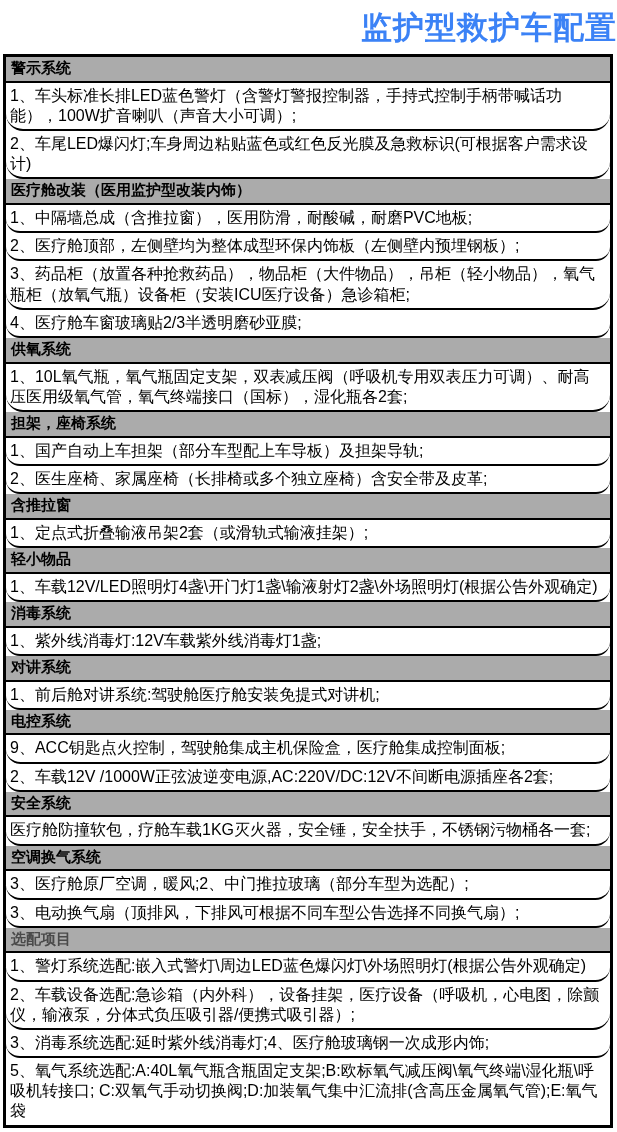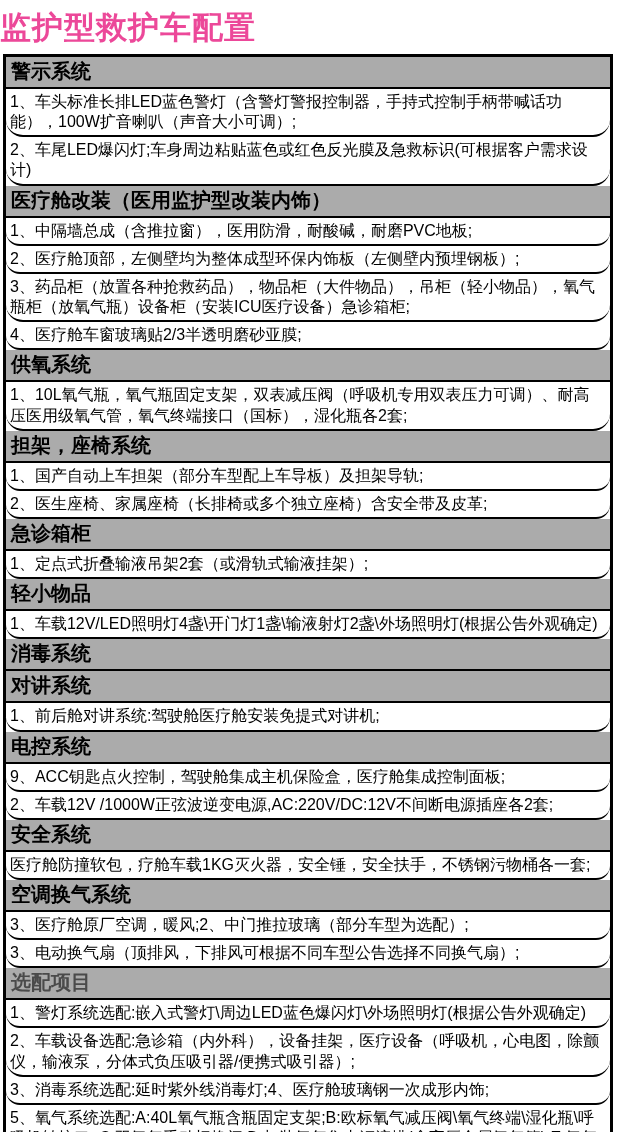--- a/index.html
+++ b/index.html
@@ -14,36 +14,36 @@
     background:#ffffff;
     width:617px;
     font-family:"Liberation Sans","DejaVu Sans",sans-serif;
     color:var(--text);
   }
   .page{
     width:617px;
     box-sizing:border-box;
   }
   .doc-title{
-    text-align:left;
+    text-align:right;
     font-size:31px;
     font-weight:bold;
     margin:7px 0 5px 0;
     letter-spacing:1px;
-    color:#ec4899;
+    color:#3b82f6;
   }
   .config-table{
     margin:0 4px 2px 3px;
     border:3px solid var(--border);
     background:#fff;
   }
   .section-header{
     background:var(--header-bg);
     font-weight:bold;
-    font-size:20px;
+    font-size:15px;
     padding:2px 15px 3px 5px;
     border-bottom:2px solid var(--border);
     line-height:1.25;
     color:#000;
   }
   .section-header.muted{
     color:var(--muted);
   }
   .row{
     font-size:16px;
@@ -70,25 +70,26 @@
       <div class="section-header">医疗舱改装（医用监护型改装内饰）</div>
       <div class="row">1、中隔墙总成（含推拉窗），医用防滑，耐酸碱，耐磨PVC地板;</div>
       <div class="row">2、医疗舱顶部，左侧壁均为整体成型环保内饰板（左侧壁内预埋钢板）;</div>
       <div class="row">3、药品柜（放置各种抢救药品），物品柜（大件物品），吊柜（轻小物品），氧气瓶柜（放氧气瓶）设备柜（安装ICU医疗设备）急诊箱柜;</div>
       <div class="row">4、医疗舱车窗玻璃贴2/3半透明磨砂亚膜;</div>
       <div class="section-header">供氧系统</div>
       <div class="row">1、10L氧气瓶，氧气瓶固定支架，双表减压阀（呼吸机专用双表压力可调）、耐高压医用级氧气管，氧气终端接口（国标），湿化瓶各2套;</div>
       <div class="section-header">担架，座椅系统</div>
       <div class="row">1、国产自动上车担架（部分车型配上车导板）及担架导轨;</div>
       <div class="row">2、医生座椅、家属座椅（长排椅或多个独立座椅）含安全带及皮革;</div>
-      <div class="section-header">急诊箱柜</div>
+      <div class="section-header">含推拉窗</div>
       <div class="row">1、定点式折叠输液吊架2套（或滑轨式输液挂架）;</div>
       <div class="section-header">轻小物品</div>
       <div class="row">1、车载12V/LED照明灯4盏\开门灯1盏\输液射灯2盏\外场照明灯(根据公告外观确定)</div>
       <div class="section-header">消毒系统</div>
+      <div class="row">1、紫外线消毒灯:12V车载紫外线消毒灯1盏;</div>
       <div class="section-header">对讲系统</div>
       <div class="row">1、前后舱对讲系统:驾驶舱医疗舱安装免提式对讲机;</div>
       <div class="section-header">电控系统</div>
       <div class="row">9、ACC钥匙点火控制，驾驶舱集成主机保险盒，医疗舱集成控制面板;</div>
       <div class="row">2、车载12V /1000W正弦波逆变电源,AC:220V/DC:12V不间断电源插座各2套;</div>
       <div class="section-header">安全系统</div>
       <div class="row">医疗舱防撞软包，疗舱车载1KG灭火器，安全锤，安全扶手，不锈钢污物桶各一套;</div>
       <div class="section-header">空调换气系统</div>
       <div class="row">3、医疗舱原厂空调，暖风;2、中门推拉玻璃（部分车型为选配）;</div>
       <div class="row">3、电动换气扇（顶排风，下排风可根据不同车型公告选择不同换气扇）;</div>

